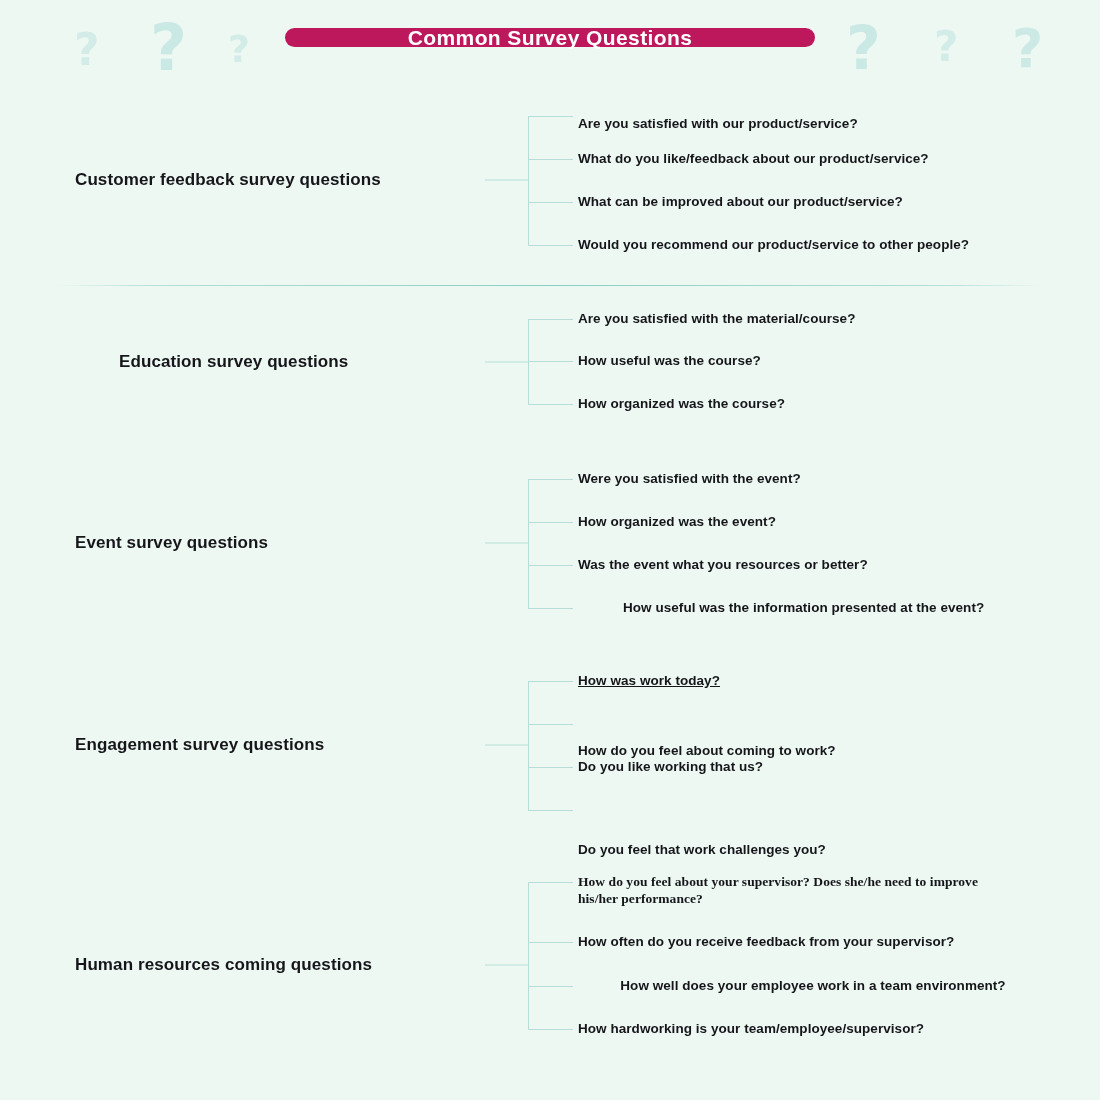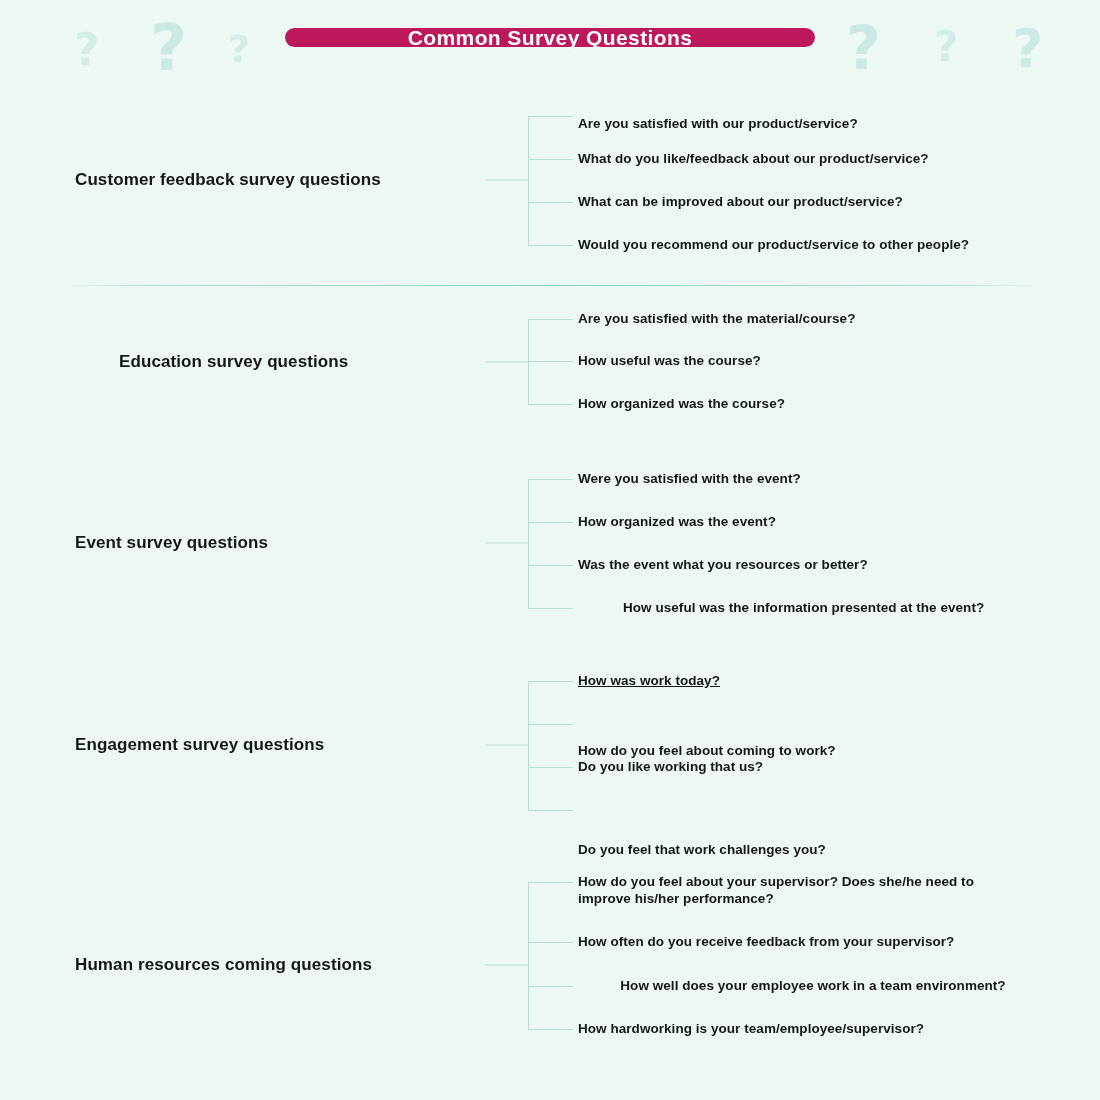--- a/index.html
+++ b/index.html
@@ -215,20 +215,20 @@
       <div class="group" style="top: 0px;">
         <div class="group-label" style="top: 965px;">Human resources coming questions</div>
         <div class="connector" style="top: 0px;">
           <div class="conn-left" style="top: 965px;"></div>
           <div class="conn-spine" style="top: 882px; height: 147px;"></div>
           <div class="conn-stub" style="top: 882px;"></div>
           <div class="conn-stub" style="top: 942px;"></div>
           <div class="conn-stub" style="top: 986px;"></div>
           <div class="conn-stub" style="top: 1029px;"></div>
         </div>
-        <div class="q-item two-line" style="top: 873px;">How do you feel about your supervisor? Does she/he need to improve his/her performance?</div>
+        <div class="q-item two-line" style="top: 873px; font-family: Liberation Serif, serif;">How do you feel about your supervisor? Does she/he need to improve his/her performance?</div>
         <div class="q-item" style="top: 933px;">How often do you receive feedback from your supervisor?</div>
         <div class="q-item" style="top: 977px; text-align: center;">How well does your employee work in a team environment?</div>
         <div class="q-item" style="top: 1020px;">How hardworking is your team/employee/supervisor?</div>
       </div>
     </div>
 
 </div>
 
 </body></html>

